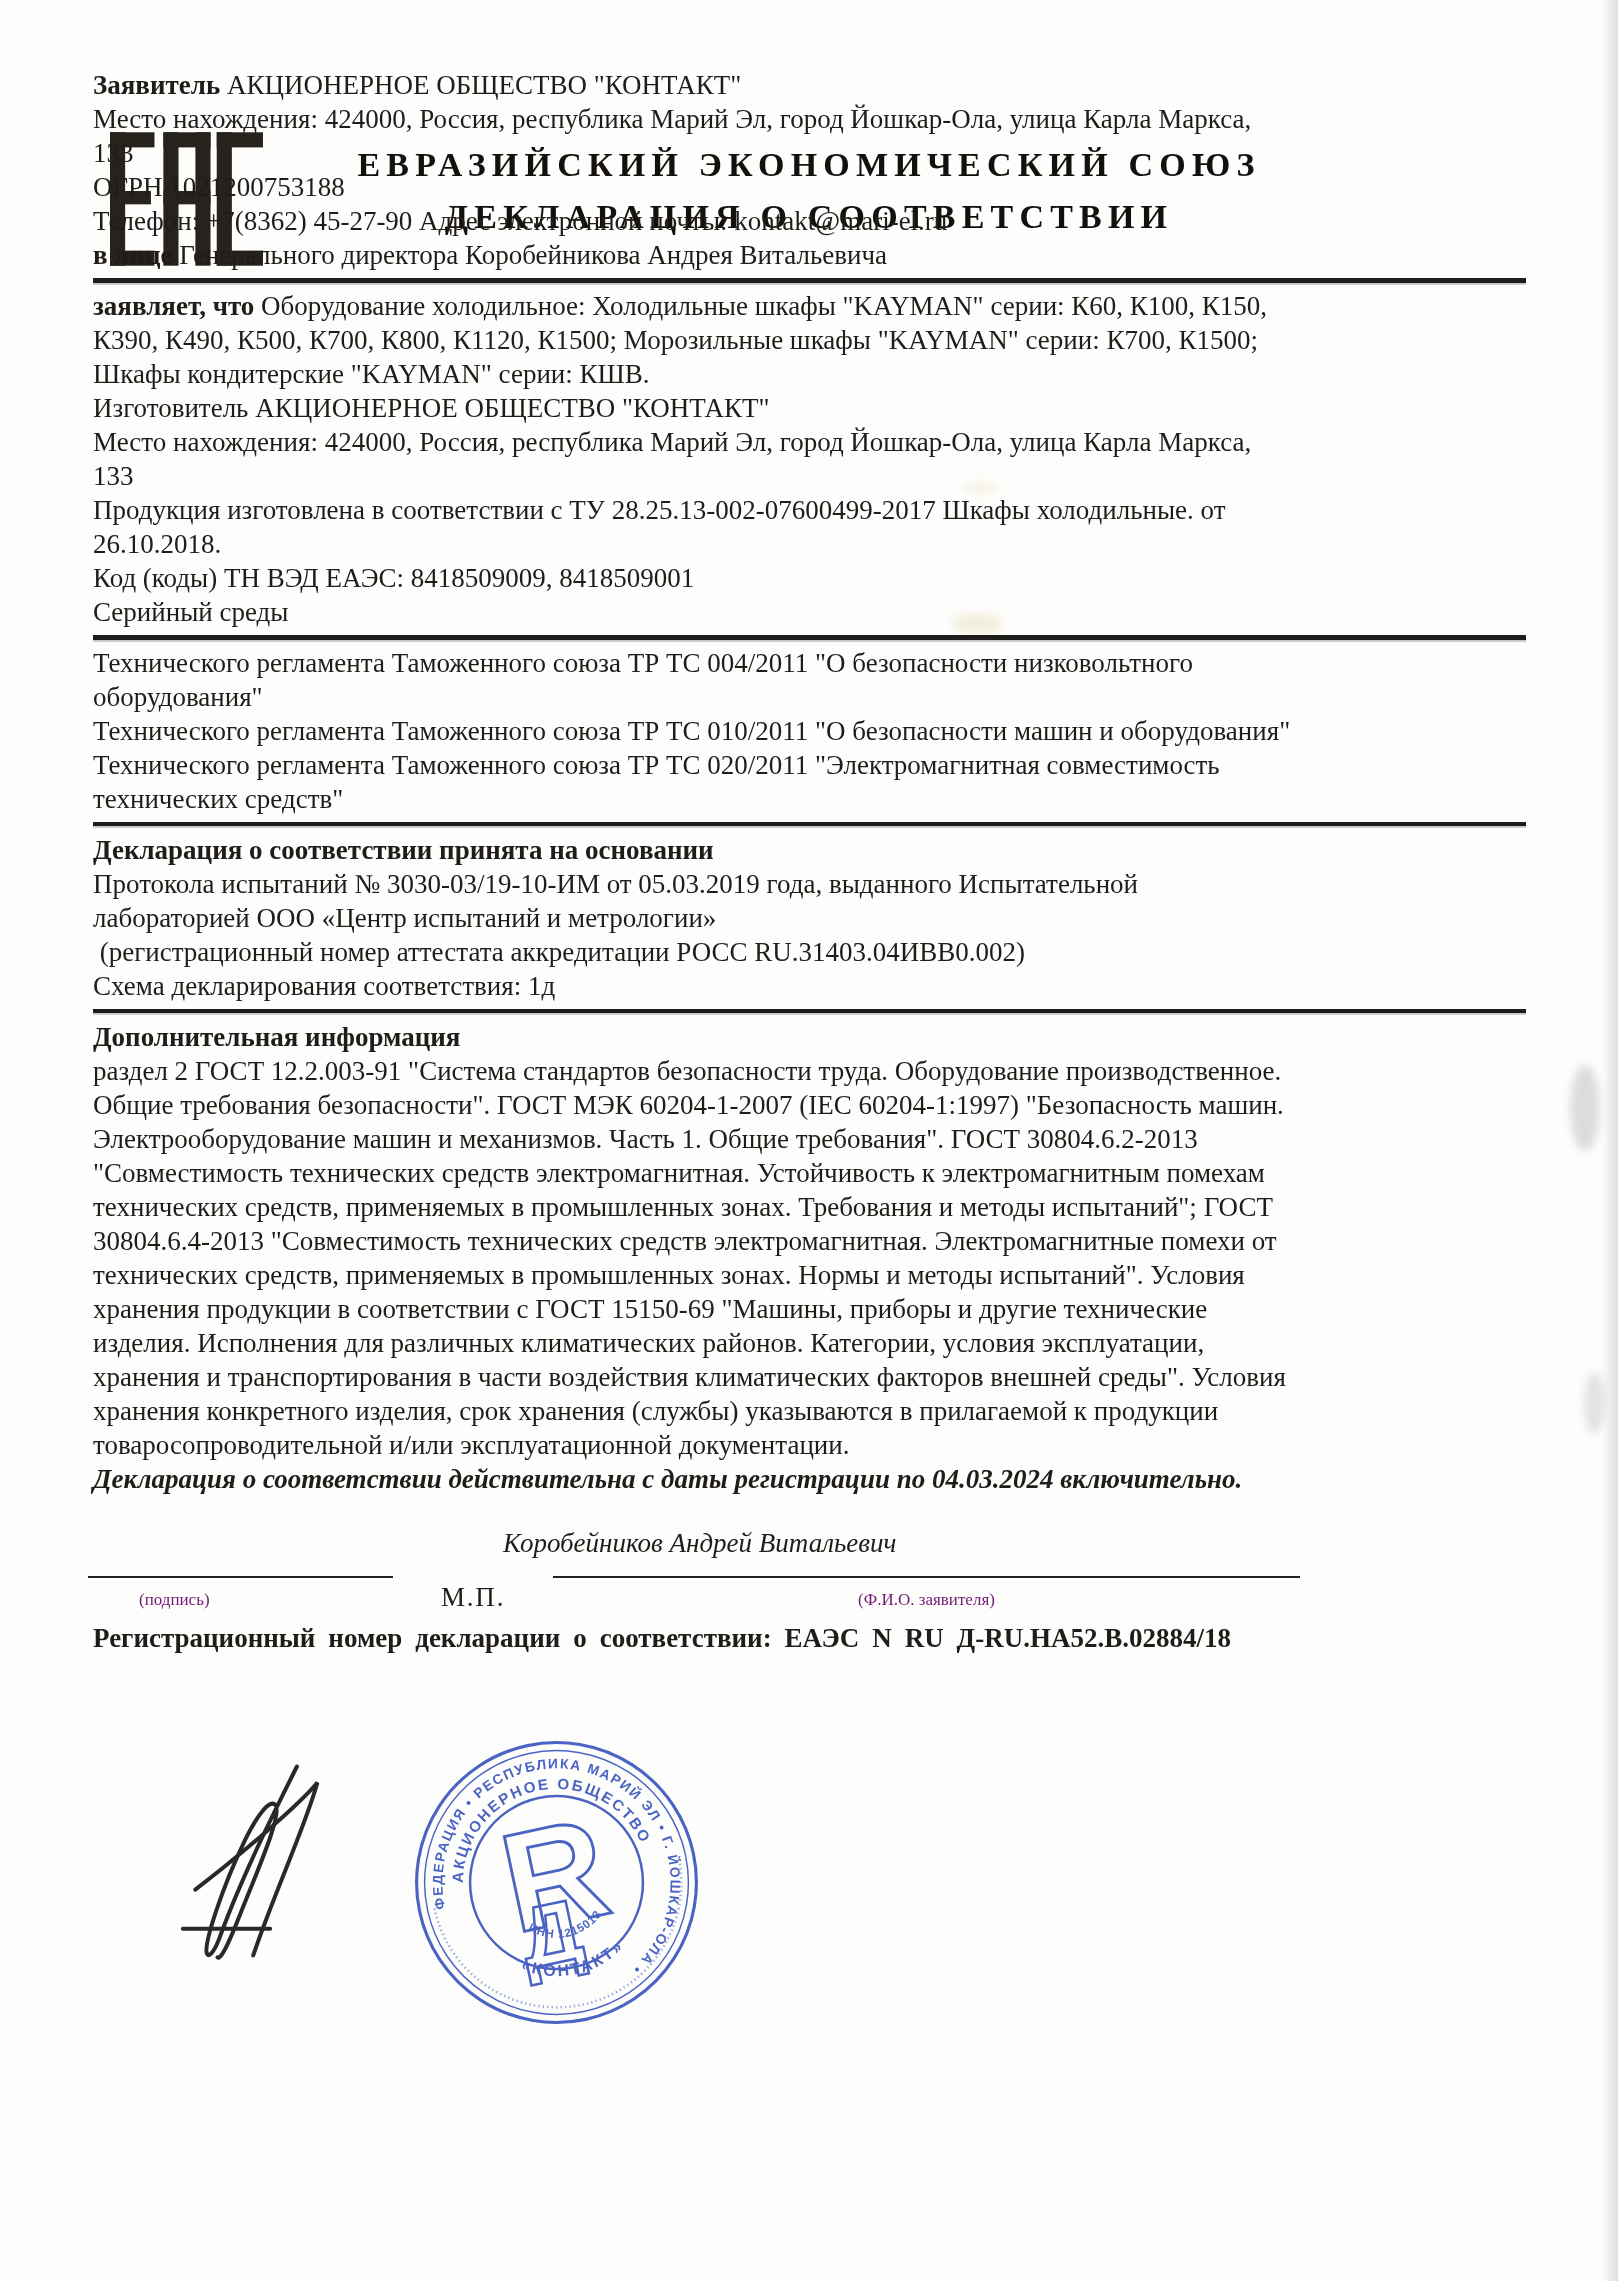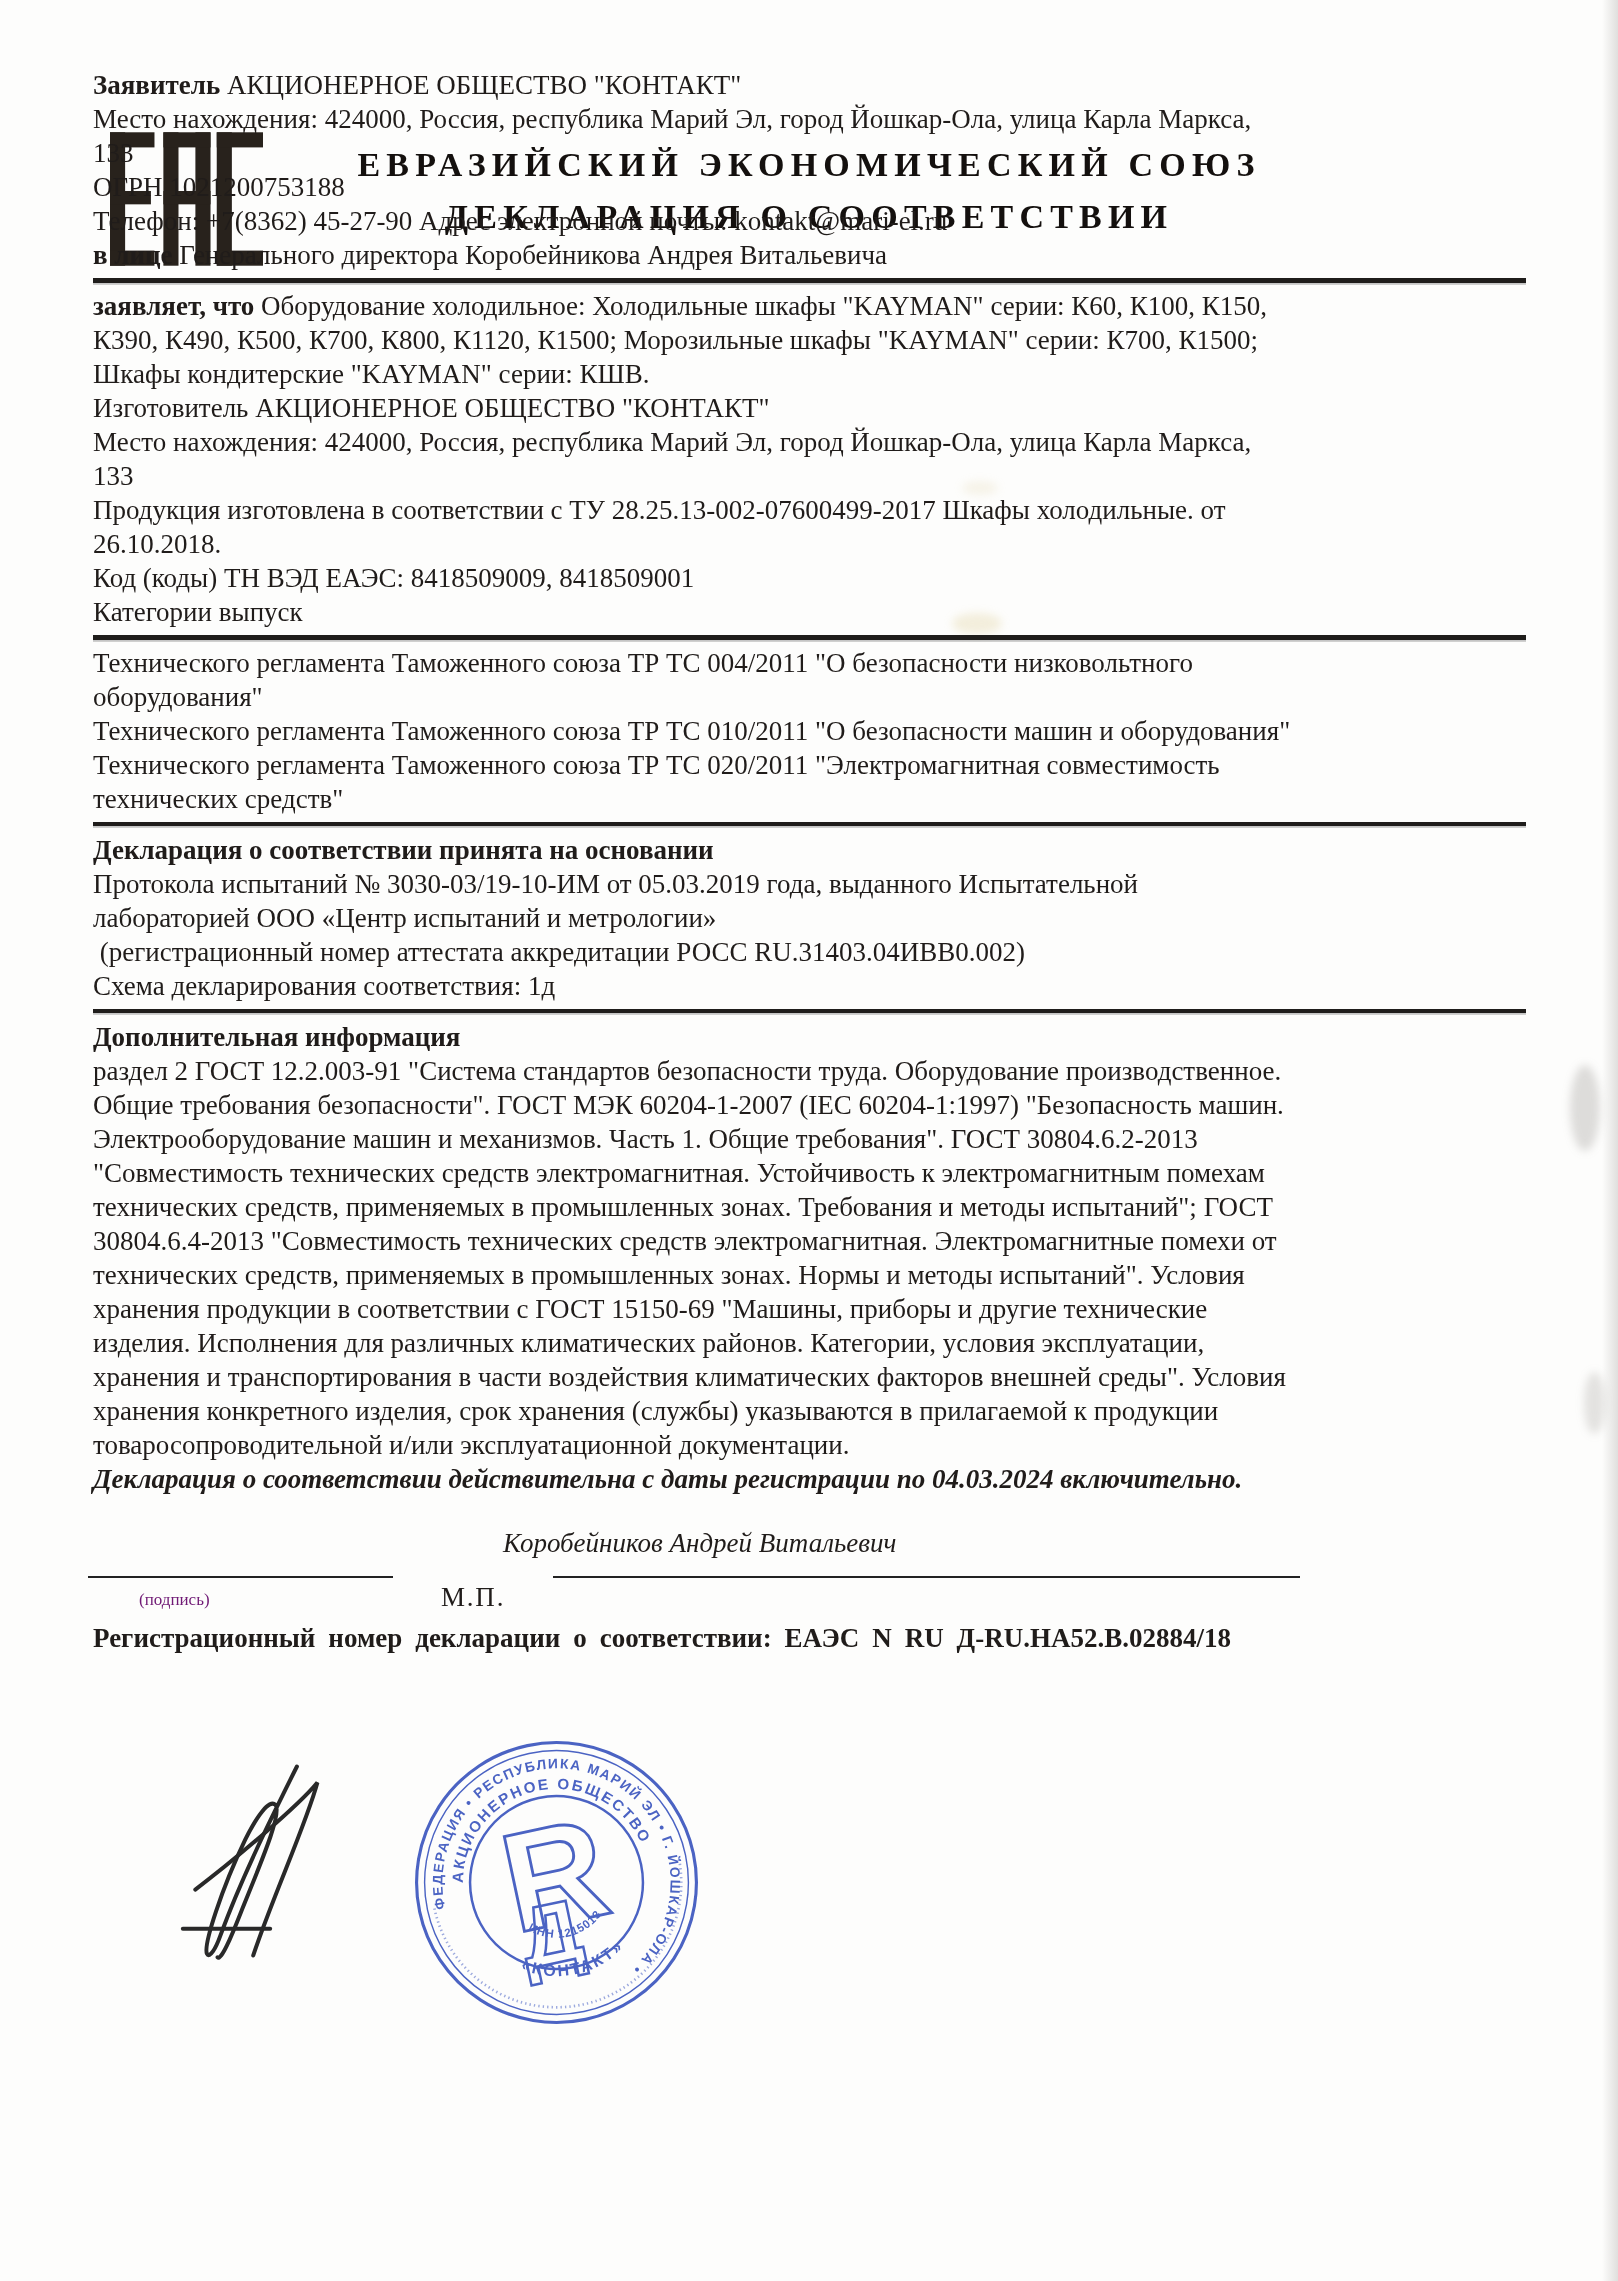--- a/index.html
+++ b/index.html
@@ -94,21 +94,21 @@
 
       <p class="ln"><b>заявляет, что</b><span class="pw"> Оборудование холодильное: Холодильные шкафы "KAYMAN" серии: К60, К100, К150,
 К390, К490, К500, К700, К800, К1120, К1500; Морозильные шкафы "KAYMAN" серии: К700, К1500;
 Шкафы кондитерские "KAYMAN" серии: КШВ.</span></p>
       <p class="ln">Изготовитель АКЦИОНЕРНОЕ ОБЩЕСТВО "КОНТАКТ"</p>
       <p class="ln pw">Место нахождения: 424000, Россия, республика Марий Эл, город Йошкар-Ола, улица Карла Маркса,
 133</p>
       <p class="ln pw">Продукция изготовлена в соответствии с ТУ 28.25.13-002-07600499-2017 Шкафы холодильные. от
 26.10.2018.</p>
       <p class="ln">Код (коды) ТН ВЭД ЕАЭС: 8418509009, 8418509001</p>
-      <p class="ln">Категории выпуск</p>
+      <p class="ln">Серийный среды</p>
 
       <div class="rule"></div>
 
       <p class="ln pw">Технического регламента Таможенного союза ТР ТС 004/2011 "О безопасности низковольтного
 оборудования"
 Технического регламента Таможенного союза ТР ТС 010/2011 "О безопасности машин и оборудования"
 Технического регламента Таможенного союза ТР ТС 020/2011 "Электромагнитная совместимость
 технических средств"</p>
 
       <div class="rule"></div>
@@ -136,20 +136,21 @@
 товаросопроводительной и/или эксплуатационной документации.</p>
 
       <p class="ln b validity">Декларация о соответствии действительна с даты регистрации по 04.03.2024 включительно.</p>
 
       <div class="sig-area">
         <div class="sig-name">Коробейников Андрей Витальевич</div>
         <div class="mp">М.П.</div>
         <div class="sig-line left"></div>
         <div class="sig-line right"></div>
         <div class="caption cap-sign">(подпись)</div>
+        <div class="caption cap-fio">(Ф.И.О. заявителя)</div>
       </div>
 
       <p class="ln b reg">Регистрационный номер декларации о соответствии: ЕАЭС N RU Д-RU.НА52.В.02884/18</p>
     </div>
   </div>
 
   <svg class="signature-svg" width="205" height="214" viewBox="0 0 230 240">
     <g fill="none" stroke="#181818" stroke-width="4.5" stroke-linecap="round" opacity="0.92">
       <path d="M148,14 C122,66 86,138 62,204 C57,218 50,230 47,224 C43,214 64,150 90,96 C103,70 117,50 124,57 C132,66 105,128 85,178 C74,206 63,232 59,228"></path>
       <path d="M34,152 C74,122 150,58 171,32 C158,80 120,162 99,226"></path>

